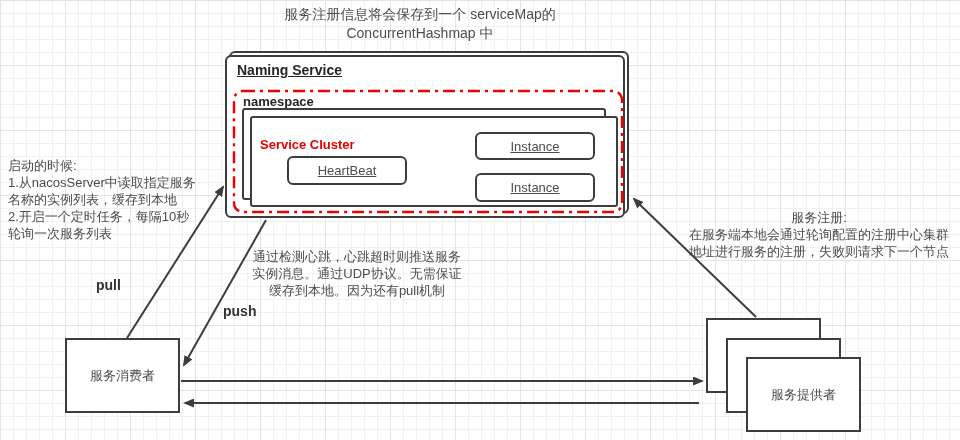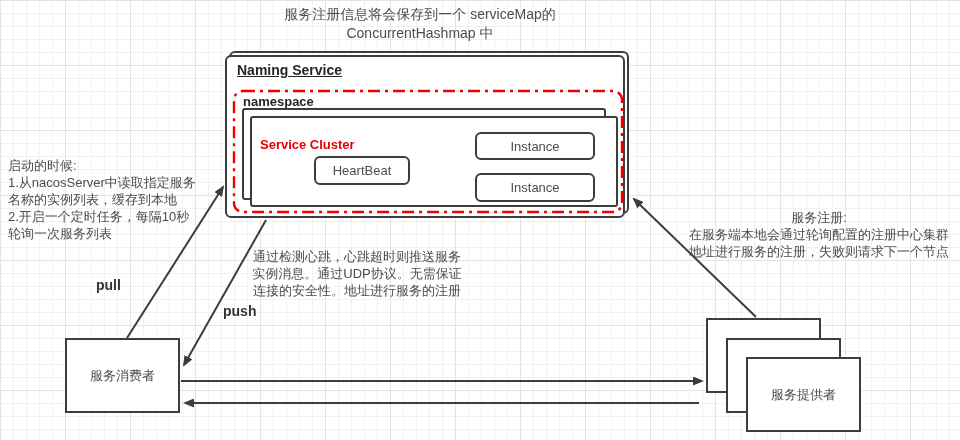--- a/index.html
+++ b/index.html
@@ -29,21 +29,21 @@
   }
   .note{
     position:absolute;
     color:#4d4d4d;
     font-size:13px;
     line-height:17px;
     white-space:nowrap;
   }
   .center-text{display:flex;align-items:center;justify-content:center;}
   .bold-label{font-weight:bold;color:#262626;}
-  .small-node{border-radius:6px;font-size:13px;}
+  .small-node{border-radius:6px;font-size:13px;text-decoration:underline;}
   .red-text{color:var(--accent-red,#e60000);}
   svg.overlay{
     position:absolute;left:0;top:0;width:960px;height:440px;
     pointer-events:none;z-index:30;
   }
   .layer{z-index:10;}
 </style>
 </head>
 <body>
 
@@ -63,21 +63,21 @@
   <div class="abs layer" style="left:233px;top:90px;width:390px;height:123px;">
     <div class="bold-label" style="padding:4px 10px;font-size:13px;">namespace</div>
   </div>
 
   <div class="box layer" style="left:242px;top:108px;width:364px;height:92px;border-radius:3px;"></div>
 
   <div class="box layer" style="left:250px;top:116px;width:368px;height:91px;border-radius:3px;">
     <div class="bold-label red-text" style="padding:19px 8px;font-size:13px;">Service Cluster</div>
   </div>
 
-  <div class="box small-node center-text layer" style="left:314px;top:156px;width:96px;height:29px;">
+  <div class="box small-node center-text layer" style="left:287px;top:156px;width:120px;height:29px;">
     <span>HeartBeat</span>
   </div>
 
   <div class="box small-node center-text layer" style="left:475px;top:132px;width:120px;height:28px;">
     <span>Instance</span>
   </div>
   <div class="box small-node center-text layer" style="left:475px;top:173px;width:120px;height:29px;">
     <span>Instance</span>
   </div>
 
@@ -85,21 +85,21 @@
     <div>启动的时候:</div>
     <div>1.从nacosServer中读取指定服务</div>
     <div>名称的实例列表，缓存到本地</div>
     <div>2.开启一个定时任务，每隔10秒</div>
     <div>轮询一次服务列表</div>
   </div>
 
   <div class="note layer" style="left:242px;top:248px;width:230px;text-align:center;">
     <div>通过检测心跳，心跳超时则推送服务</div>
     <div>实例消息。通过UDP协议。无需保证</div>
-    <div>连接的安全性。地址进行服务的注册</div>
+    <div>缓存到本地。因为还有pull机制</div>
   </div>
 
   <div class="note layer" style="left:680px;top:209px;width:278px;text-align:center;">
     <div>服务注册:</div>
     <div>在服务端本地会通过轮询配置的注册中心集群</div>
     <div>地址进行服务的注册，失败则请求下一个节点</div>
   </div>
 
   <div class="note layer" style="left:96px;top:277px;font-weight:bold;font-size:14px;color:#333;">pull</div>
   <div class="note layer" style="left:223px;top:303px;font-weight:bold;font-size:14px;color:#333;">push</div>

